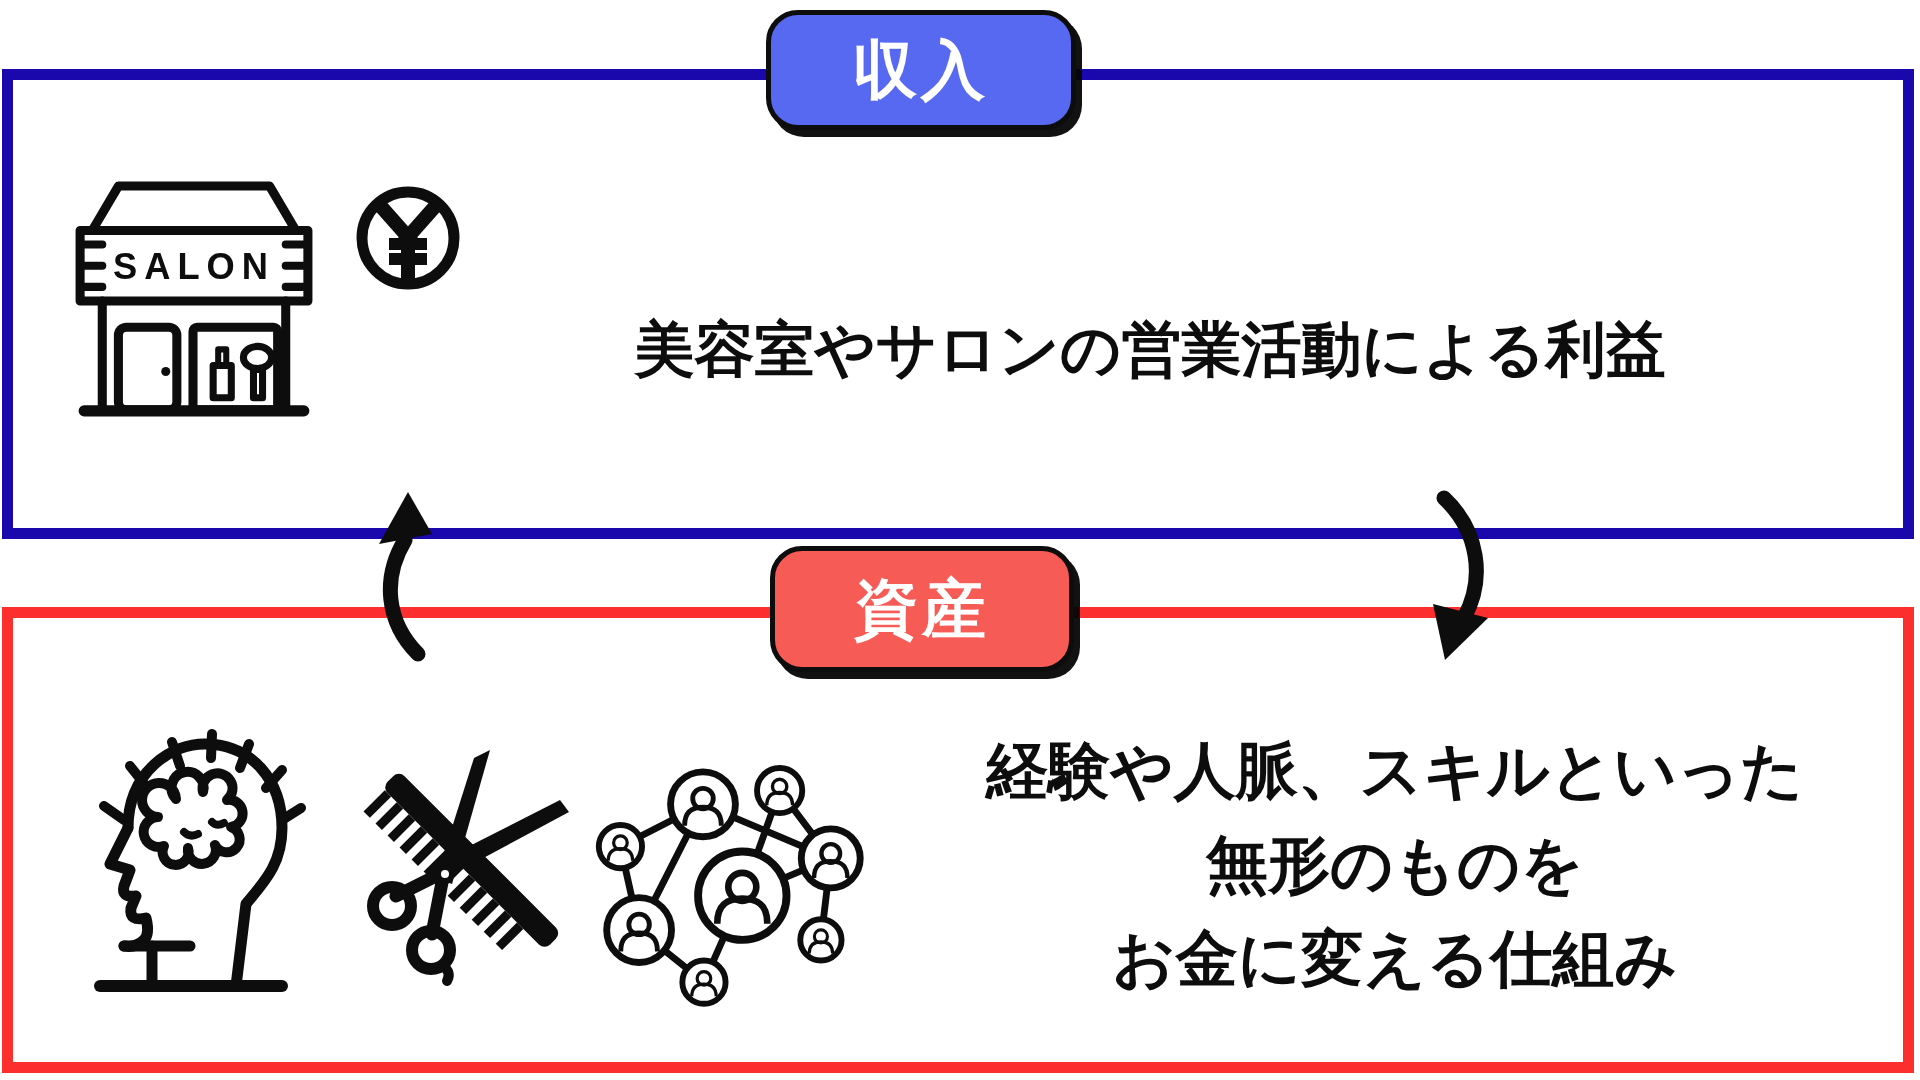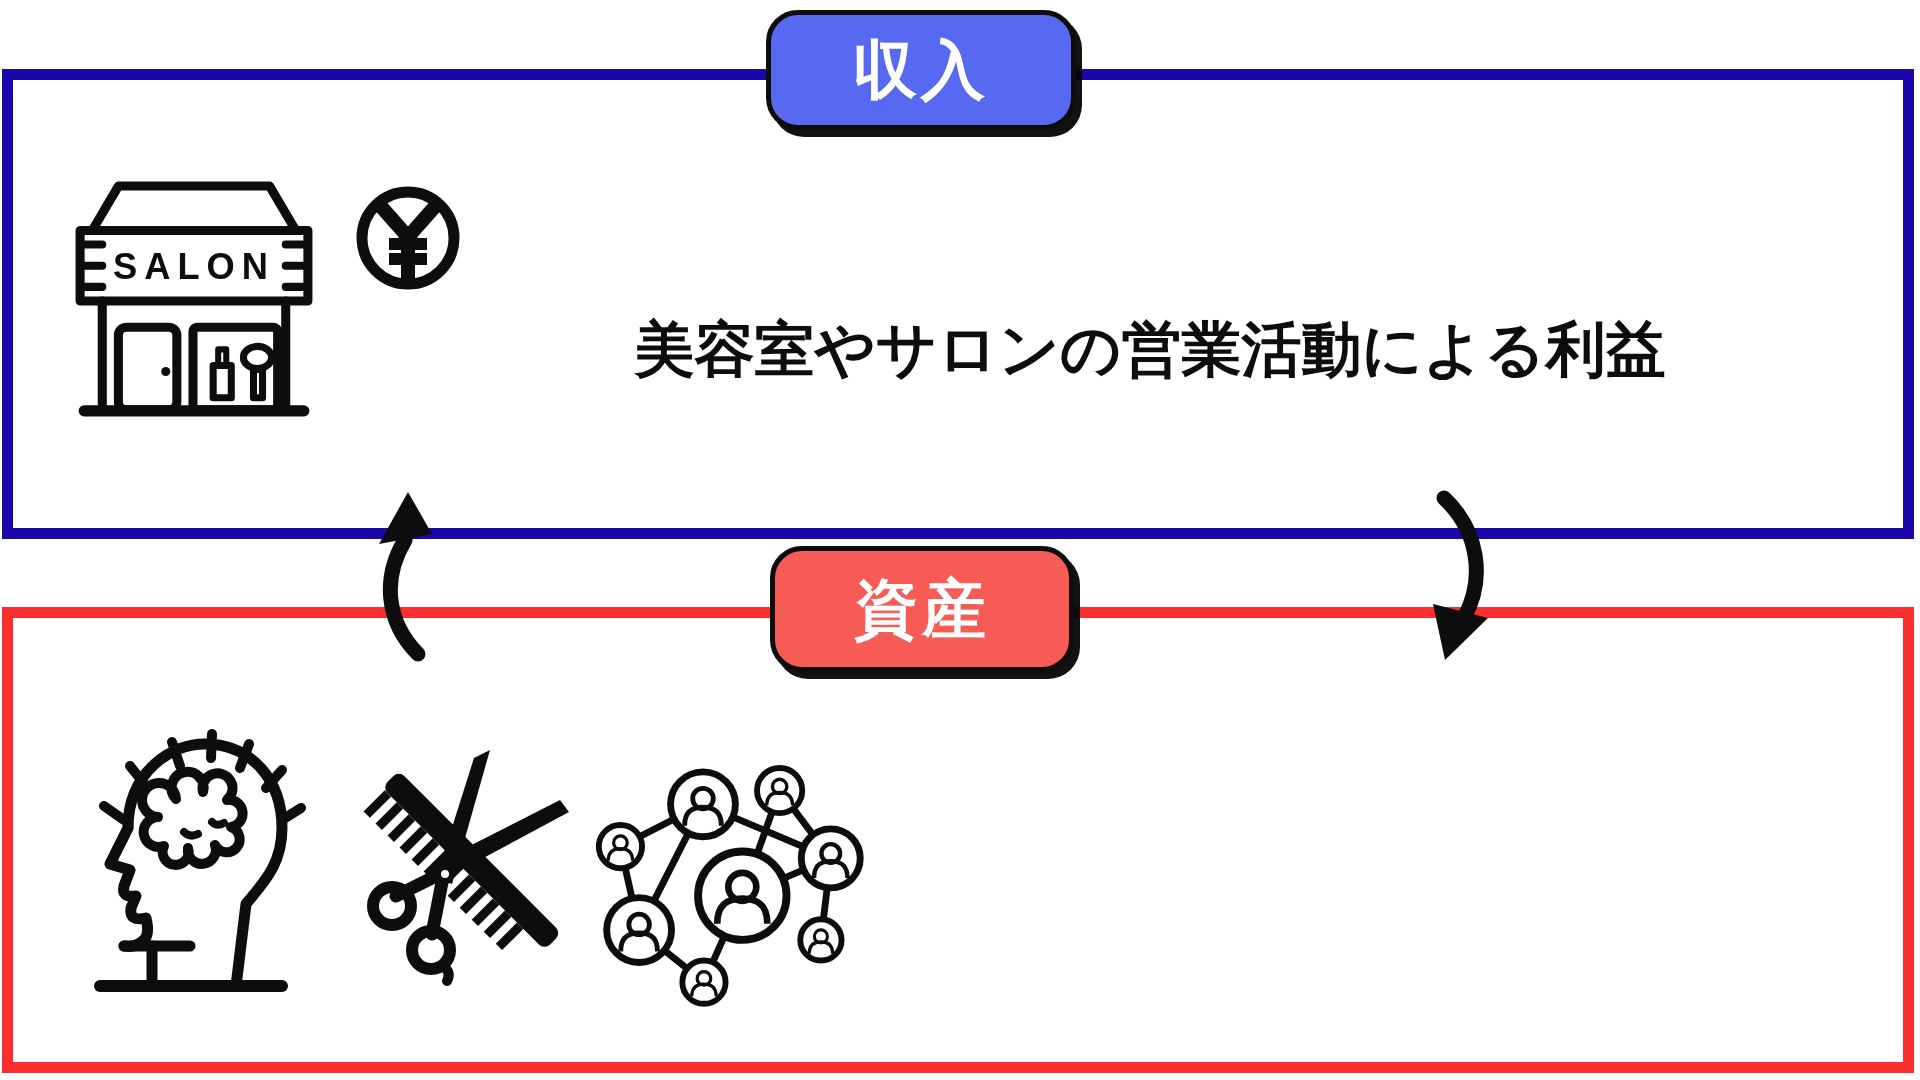--- a/index.html
+++ b/index.html
@@ -52,20 +52,25 @@
 
   <div class="pill-label income-label">
     <span>収入</span>
   </div>
   <div class="pill-label asset-label">
     <span>資産</span>
   </div>
 
   <div class="income-desc">美容室やサロンの営業活動による利益</div>
 
+  <div class="asset-desc">
+    <div>経験や人脈、スキルといった</div>
+    <div>無形のものを</div>
+    <div>お金に変える仕組み</div>
+  </div>
 
   <div class="icon" style="left:68px;top:178px;">
     <svg width="252" height="246" viewBox="0 0 250 244" fill="none" stroke="#0d0d0d" stroke-linejoin="round" stroke-linecap="round">
       <path d="M50 8 L200 8 L226 52 L24 52 Z" stroke-width="9"></path>
       <rect x="12" y="52" width="226" height="70" stroke-width="9" fill="#fff"></rect>
       <path d="M16 66 H34 M16 87 H34 M16 108 H34" stroke-width="8"></path>
       <path d="M216 66 H234 M216 87 H234 M216 108 H234" stroke-width="8"></path>
       <text x="125" y="100" text-anchor="middle" font-size="36" font-weight="bold" letter-spacing="7" fill="#0d0d0d" stroke="none">SALON</text>
       <path d="M34 122 V230 M216 122 V230" stroke-width="9"></path>
       <path d="M16 231 H234" stroke-width="11"></path>

